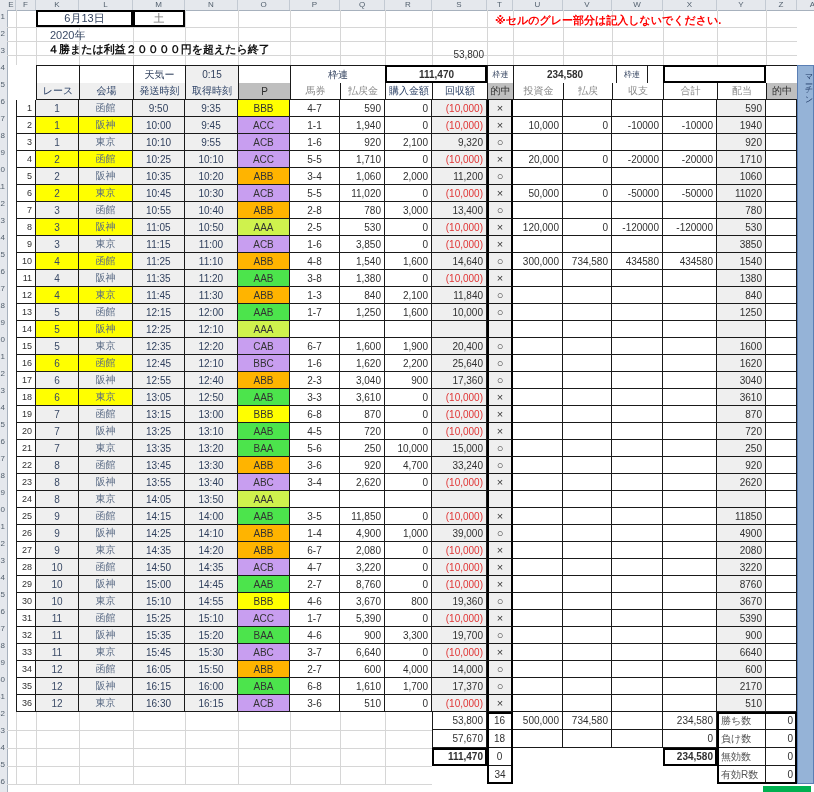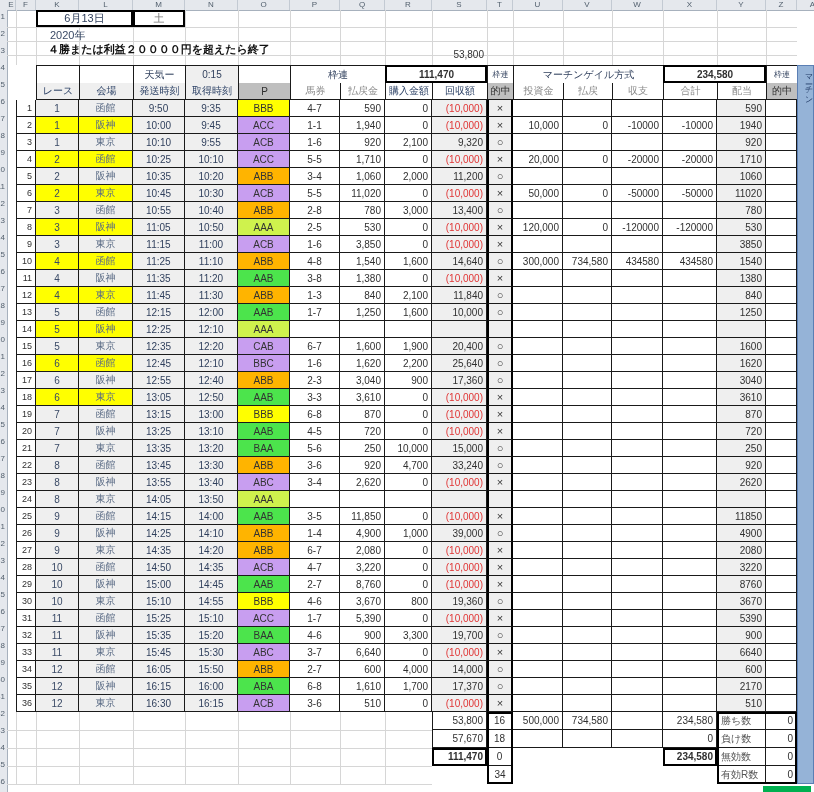--- a/index.html
+++ b/index.html
@@ -147,34 +147,34 @@
       <div class="gline" style="left: 340px; top: 712px; width: 1px; height: 72px;"></div>
       <div class="gline" style="left: 385px; top: 712px; width: 1px; height: 72px;"></div>
       <div class="gline" style="left: 7px; top: 730px; width: 425px; height: 1px;"></div>
       <div class="gline" style="left: 7px; top: 748px; width: 425px; height: 1px;"></div>
       <div class="gline" style="left: 7px; top: 766px; width: 425px; height: 1px;"></div>
       <div class="gline" style="left: 7px; top: 784px; width: 425px; height: 1px;"></div>
     </div>
 
   <div class="toptxt" style="left:36px;top:11px;width:97px;height:16px;text-align:center;background:#fff;color:#2F3F5C;">6月13日</div>
   <div class="toptxt" style="left:133px;top:11px;width:52px;height:16px;text-align:center;background:#fff;color:#7a7a7a;">土</div>
+  <div class="toptxt" style="left:495px;top:13px;color:#FF0000;font-weight:bold;font-size:11px;">※セルのグレー部分は記入しないでください.</div>
   <div class="toptxt" style="left:50px;top:28px;color:#3a4a66;">2020年</div>
   <div class="toptxt" style="left:48px;top:42px;color:#111;font-weight:bold;">４勝または利益２００００円を超えたら終了</div>
   <div class="toptxt" style="left:432px;top:48px;width:52px;text-align:right;font-size:10px;color:#303030;">53,800</div>
 
   <div class="frow" id="hdrA" style="left:36px;top:65px;width:761px;height:18px;border-left:1px solid #1a1a1a;border-top:1px solid #1a1a1a;">
     <div class="c cK"></div>
     <div class="c cL"></div>
     <div class="c cM navy">天気ー</div>
     <div class="c cN gray navy">0:15</div>
     <div class="c cO"></div>
     <div class="c cPQ navy">枠連</div>
     <div class="c cRS" style="font-weight:bold;">111,470</div>
     <div class="c cT navy" style="font-size:8px;">枠連</div>
-    <div class="c cUVW navy">マーチンゲイル方式</div>
     <div class="c cXY" style="font-weight:bold;">234,580</div>
     <div class="c cZ navy" style="font-size:8px;">枠連</div>
   </div>
 
   <div class="frow" id="hdrB" style="left:36px;top:83px;width:761px;height:17px;border-left:1px solid #1a1a1a;">
     <div class="c cK gray hdrnavy">レース</div>
     <div class="c cL gray hdrnavy">会場</div>
     <div class="c cM gray hdrnavy">発送時刻</div>
     <div class="c cN gray hdrnavy">取得時刻</div>
     <div class="c cO dgray">P</div>

